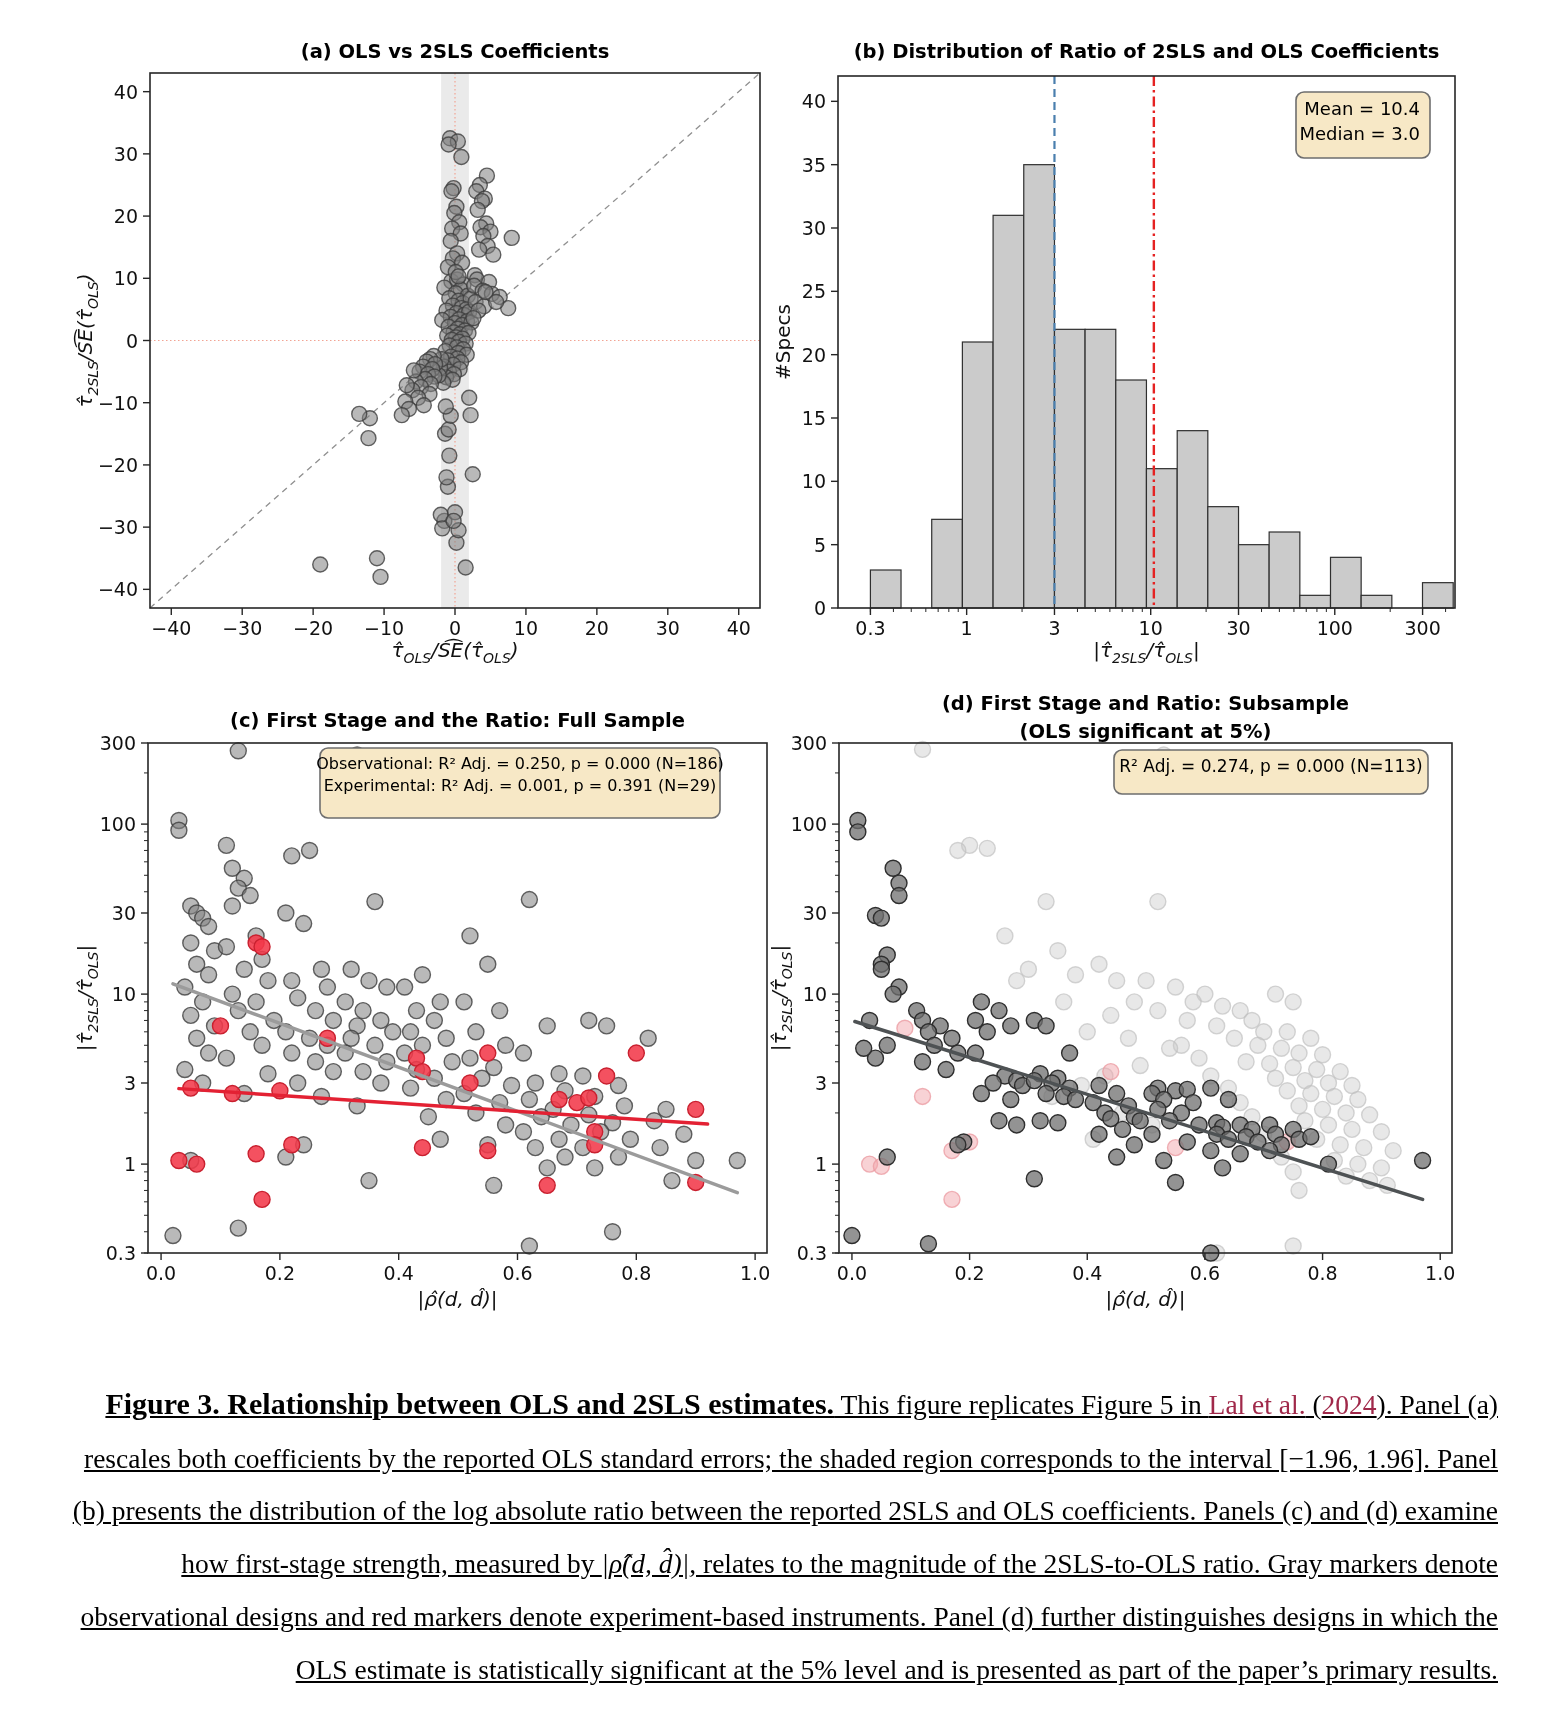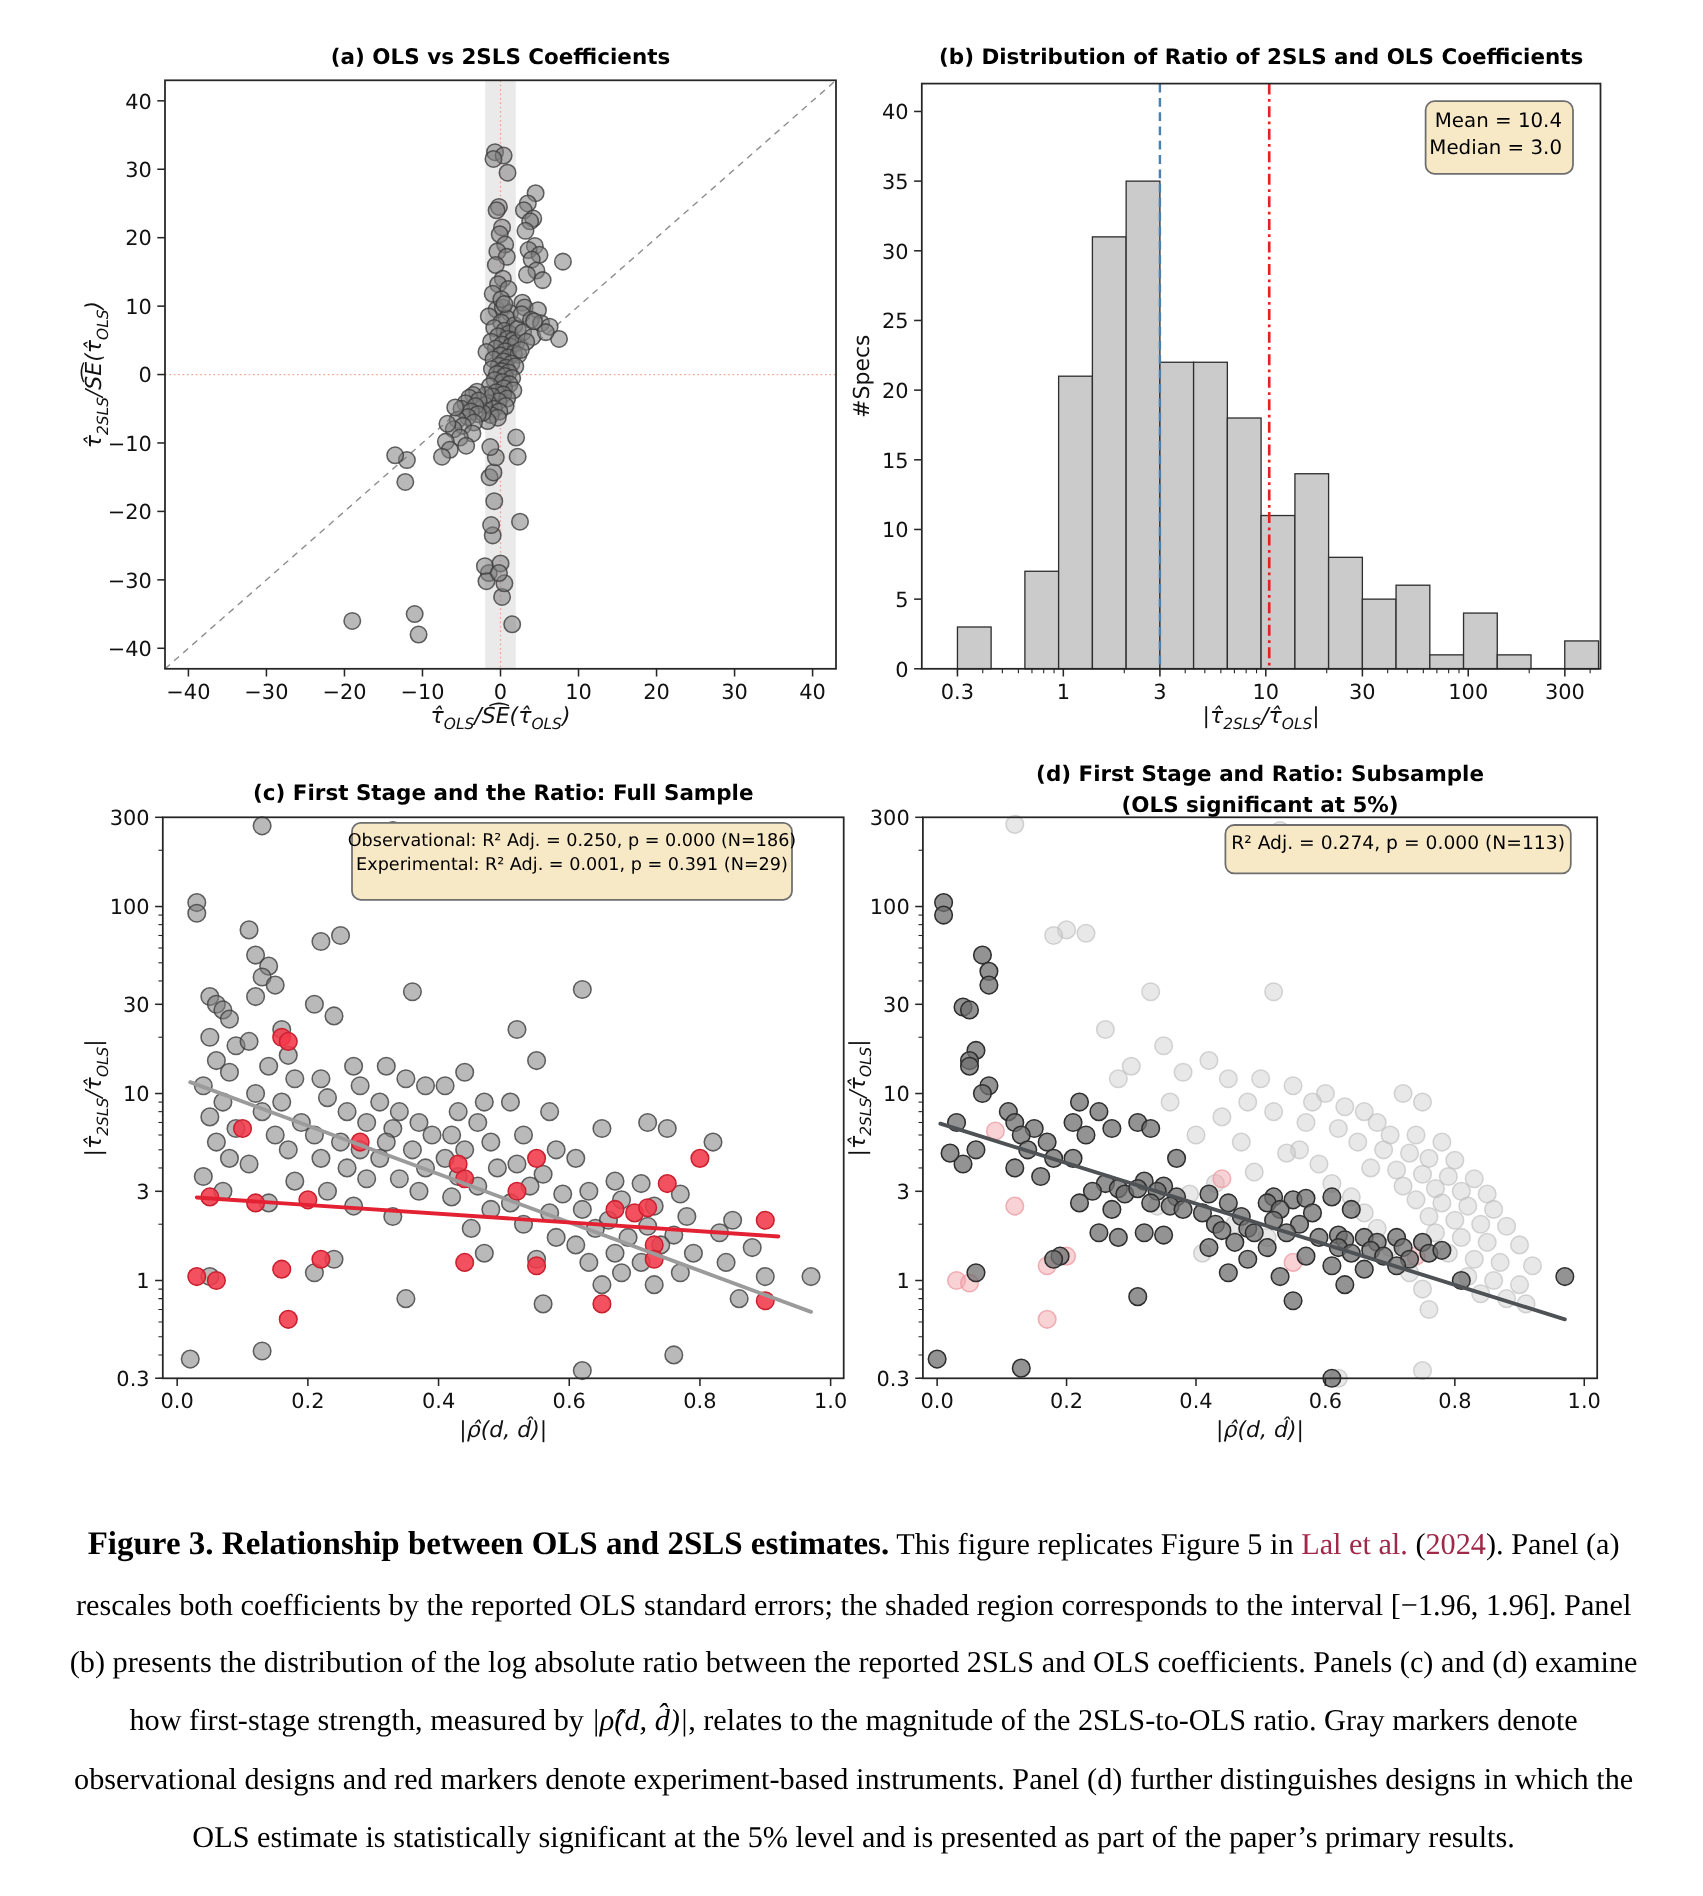--- a/index.html
+++ b/index.html
@@ -1,21 +1,21 @@
 <!DOCTYPE html>
 <html><head>
 <meta charset="utf-8">
 <style>
   html,body{margin:0;padding:0;background:#ffffff;}
   body{width:1548px;height:1724px;font-family:"DejaVu Sans",sans-serif;}
   #figure-canvas{display:block;}
   .caption{
     font-family:"Liberation Serif","DejaVu Serif",serif;
     font-size:27.5px;line-height:1.92;color:#000;
-    padding:30px 50px 0 54px;text-align:center;
+    padding:30px 50px 0 54px;text-align:right;text-decoration:underline;
   }
   .caption .bold{font-weight:bold;font-size:30px;}
   .caption .italic{font-style:italic;}
   .caption .link{text-decoration:none;cursor:pointer;}
 </style>
 </head>
 <body>
 
 <div id="app">
   <svg id="figure-canvas" width="1548" height="1345" viewBox="0 0 1548 1345" xmlns="http://www.w3.org/2000/svg">

